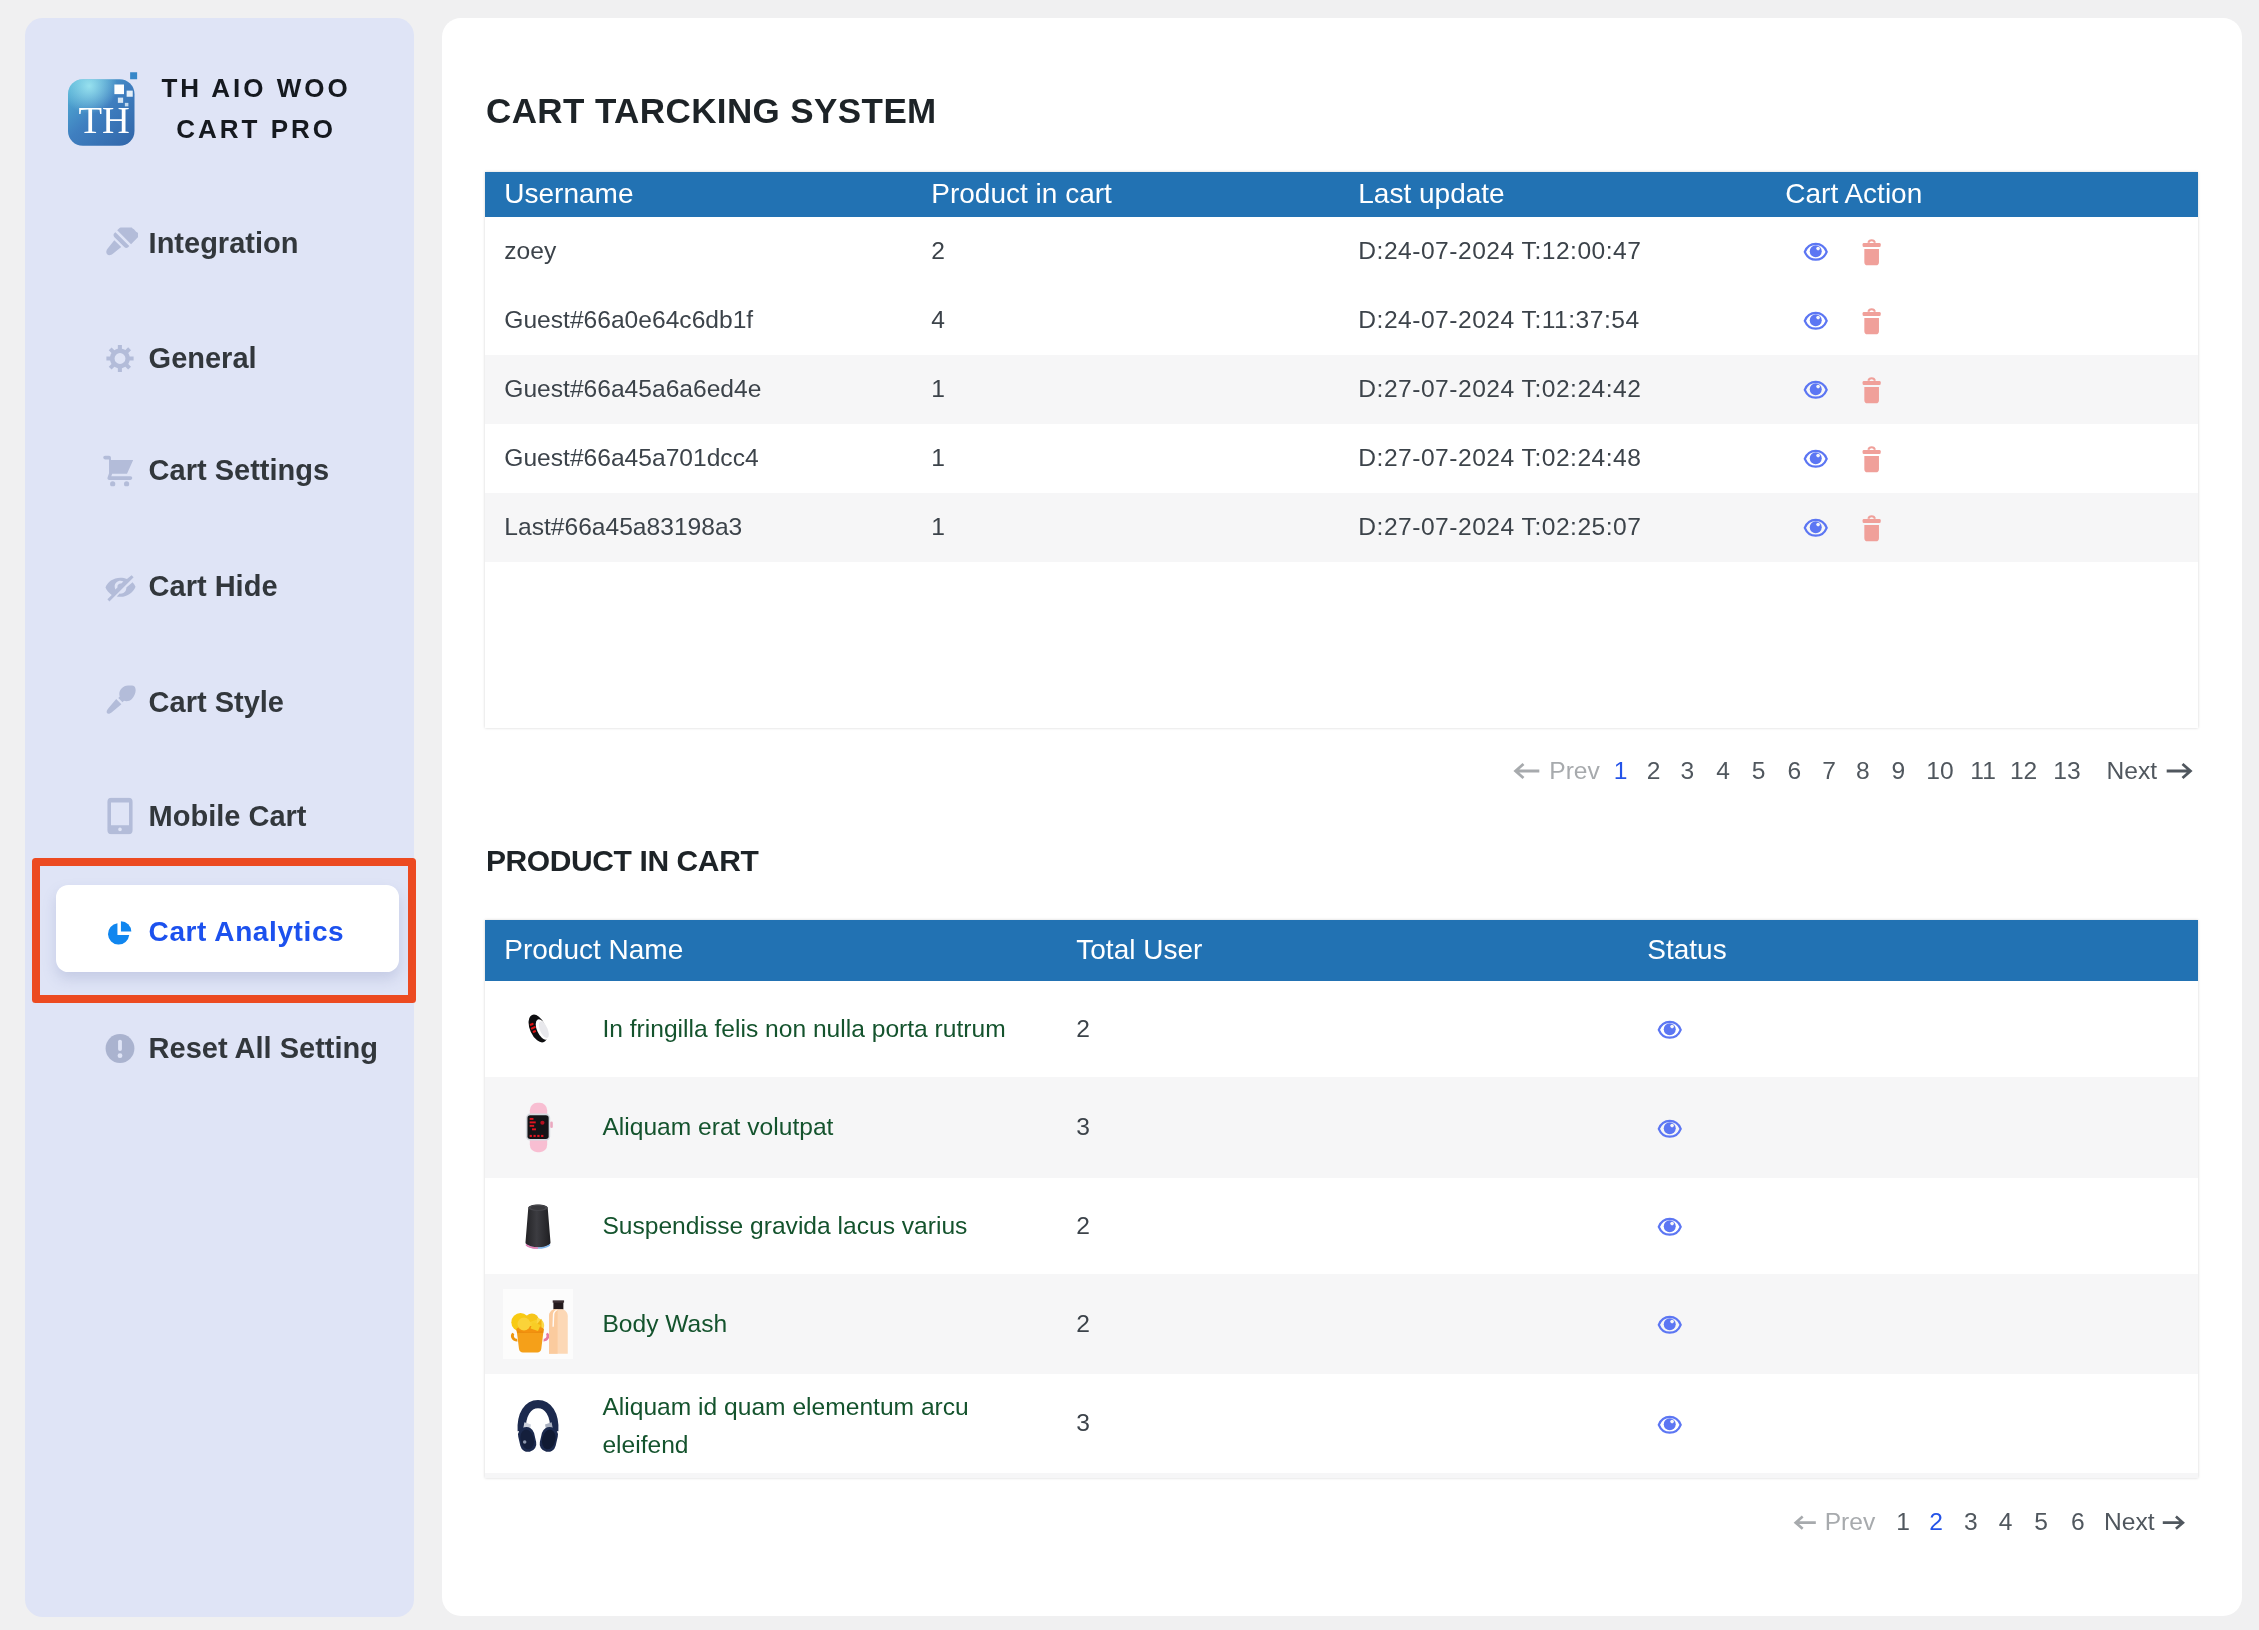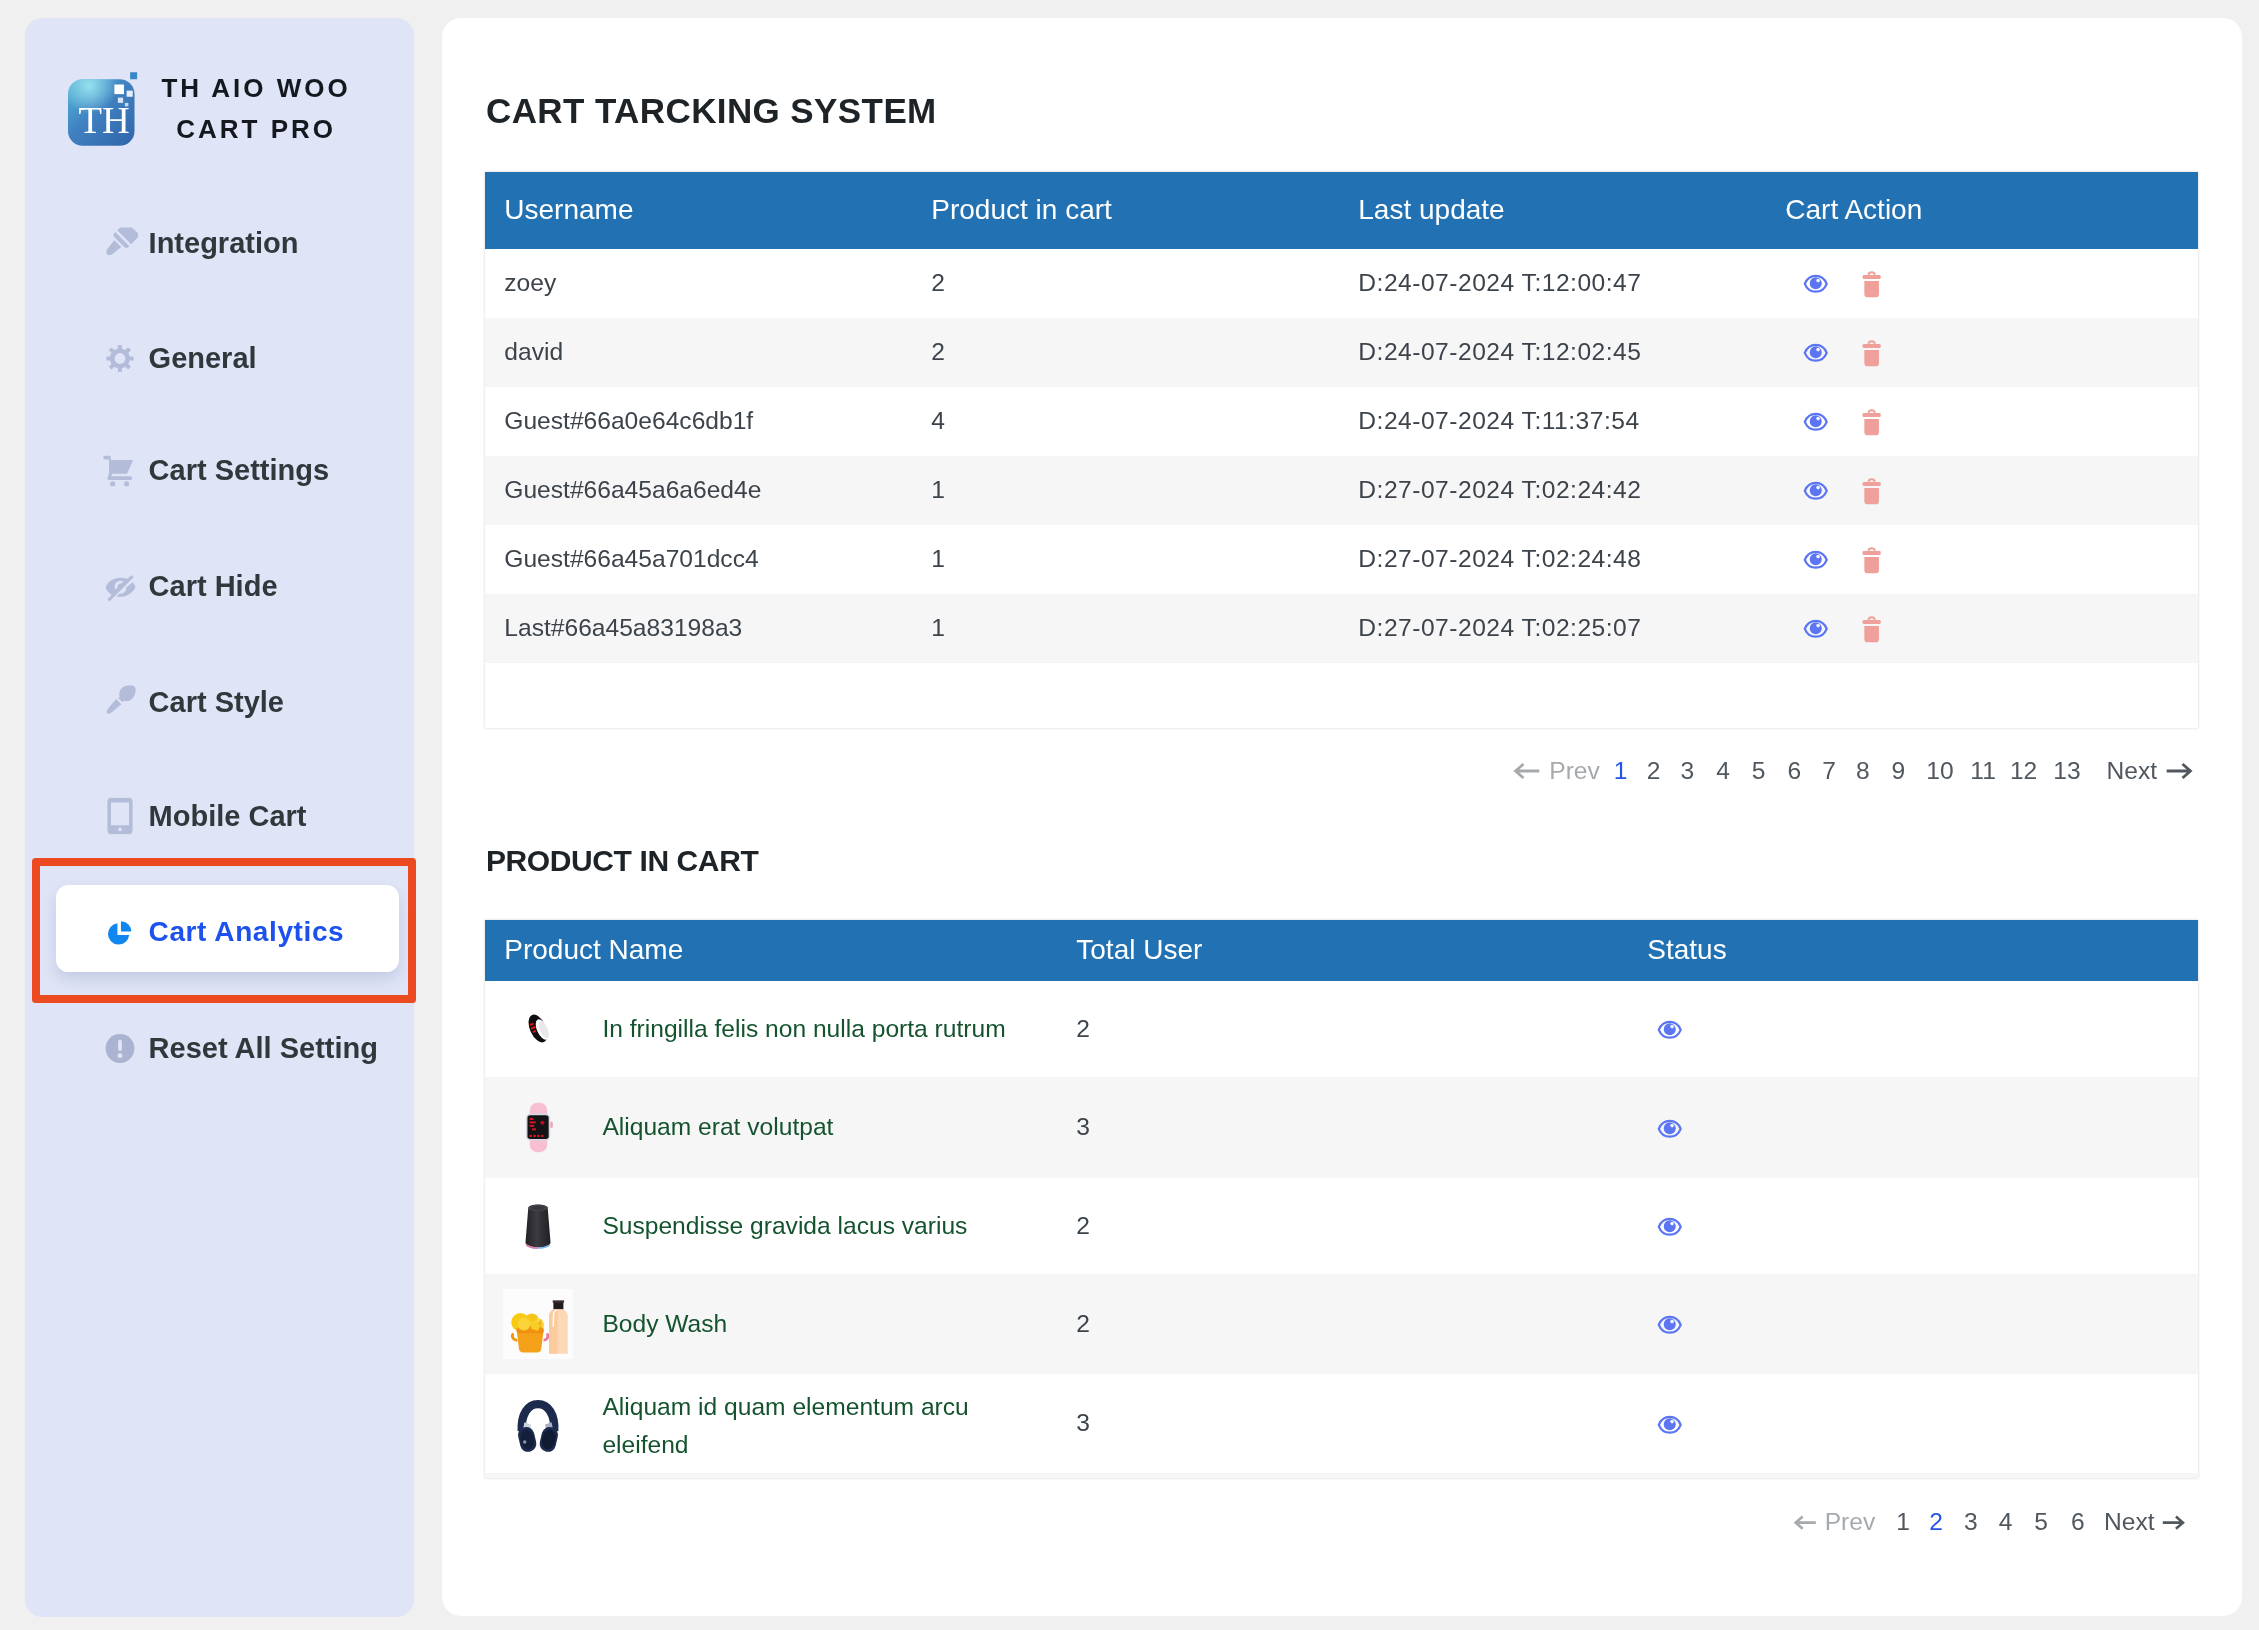--- a/index.html
+++ b/index.html
@@ -16,21 +16,21 @@
 #pill { position:absolute; left:31px; top:867px; width:343px; height:87px; background:#fff; border-radius:12.3px; box-shadow:0 7px 12.3px rgba(120,130,180,0.25); }
 #orange { position:absolute; left:7px; top:840px; width:384px; height:145px; border:8.8px solid #ec4a21; border-radius:3.5px; }
 .pilltext { position:absolute; left:93px; top:calc(50% + 4.4px); transform:translateY(-50%); font-size:28px; font-weight:bold; color:#1c51ee; letter-spacing:0.6px; }
 
 
 #panel { position:absolute; left:442px; top:17.6px; width:1800px; height:1598px; background:#fff; border-radius:19px; }
 h1.sec { position:absolute; left:44px; font-size:35px; font-weight:bold; color:#1d2327; letter-spacing:0.4px; line-height:35px; }
 .twrap { position:absolute; left:43px; width:1713px; background:#fff; box-shadow:0 0 2.6px rgba(0,0,0,0.18); }
 table { border-collapse:collapse; table-layout:fixed; width:1713px; font-size:24.6px; }
 thead th { background:#2272b3; color:#fff; font-weight:normal; text-align:left; padding:0 0 0 19.3px; font-size:28px; }
-#t1 thead th { height:77px; }
+#t1 thead th { height:45px; }
 #t2 thead th { height:61px; }
 #t1 td { height:69px; }
 td { padding:0 0 0 19.3px; color:#3c434a; vertical-align:middle; }
 #t1 td:nth-child(3) { letter-spacing:0.5px; }
 tr.g td { background:#f6f6f7; }
 tr.w td { background:#ffffff; }
 .strip { width:100%; }
 a.plink { color:#14532d; text-decoration:none; }
 .pag { position:absolute; font-size:24.6px; color:#646970; white-space:nowrap; }
 .pag span { display:inline-block; }
@@ -178,34 +178,20 @@
             <td class="act"><svg class="eye" width="25.5" height="20" viewBox="0 0 29 23">
                 <path d="M14.5 2.2 C20.2 2.2 24.8 5.7 27.1 11.3 C24.8 16.9 20.2 20.4 14.5 20.4 C8.8 20.4 4.2 16.9 1.9 11.3 C4.2 5.7 8.8 2.2 14.5 2.2 Z" fill="none" stroke="#5c76f3" stroke-width="2.6"></path>
                 <circle cx="14.5" cy="10.6" r="6.9" fill="#5c76f3"></circle>
                 <circle cx="17.2" cy="7.6" r="2.1" fill="#f6f6f7"></circle>
               </svg><svg class="trash" width="19.3" height="27" viewBox="0 0 22 31">
                 <path d="M7.2 4.4 a3.9 3.9 0 0 1 7.6 0" fill="none" stroke="#f0a09a" stroke-width="2.4"></path>
                 <rect x="0.6" y="4.6" width="20.8" height="4.6" rx="1.4" fill="#f0a09a"></rect>
                 <path d="M2.6 11.4 h16.8 v15.2 a3.6 3.6 0 0 1 -3.6 3.6 h-9.6 a3.6 3.6 0 0 1 -3.6 -3.6 z" fill="#f0a09a"></path>
               </svg></td>
           </tr>
-        <tr class="g">
-            <td>david</td>
-            <td>2</td>
-            <td>D:24-07-2024 T:12:02:45</td>
-            <td class="act"><svg class="eye" width="25.5" height="20" viewBox="0 0 29 23">
-                <path d="M14.5 2.2 C20.2 2.2 24.8 5.7 27.1 11.3 C24.8 16.9 20.2 20.4 14.5 20.4 C8.8 20.4 4.2 16.9 1.9 11.3 C4.2 5.7 8.8 2.2 14.5 2.2 Z" fill="none" stroke="#5c76f3" stroke-width="2.6"></path>
-                <circle cx="14.5" cy="10.6" r="6.9" fill="#5c76f3"></circle>
-                <circle cx="17.2" cy="7.6" r="2.1" fill="#f6f6f7"></circle>
-              </svg><svg class="trash" width="19.3" height="27" viewBox="0 0 22 31">
-                <path d="M7.2 4.4 a3.9 3.9 0 0 1 7.6 0" fill="none" stroke="#f0a09a" stroke-width="2.4"></path>
-                <rect x="0.6" y="4.6" width="20.8" height="4.6" rx="1.4" fill="#f0a09a"></rect>
-                <path d="M2.6 11.4 h16.8 v15.2 a3.6 3.6 0 0 1 -3.6 3.6 h-9.6 a3.6 3.6 0 0 1 -3.6 -3.6 z" fill="#f0a09a"></path>
-              </svg></td>
-          </tr>
         <tr class="w">
             <td>Guest#66a0e64c6db1f</td>
             <td>4</td>
             <td>D:24-07-2024 T:11:37:54</td>
             <td class="act"><svg class="eye" width="25.5" height="20" viewBox="0 0 29 23">
                 <path d="M14.5 2.2 C20.2 2.2 24.8 5.7 27.1 11.3 C24.8 16.9 20.2 20.4 14.5 20.4 C8.8 20.4 4.2 16.9 1.9 11.3 C4.2 5.7 8.8 2.2 14.5 2.2 Z" fill="none" stroke="#5c76f3" stroke-width="2.6"></path>
                 <circle cx="14.5" cy="10.6" r="6.9" fill="#5c76f3"></circle>
                 <circle cx="17.2" cy="7.6" r="2.1" fill="#f6f6f7"></circle>
               </svg><svg class="trash" width="19.3" height="27" viewBox="0 0 22 31">
                 <path d="M7.2 4.4 a3.9 3.9 0 0 1 7.6 0" fill="none" stroke="#f0a09a" stroke-width="2.4"></path>

